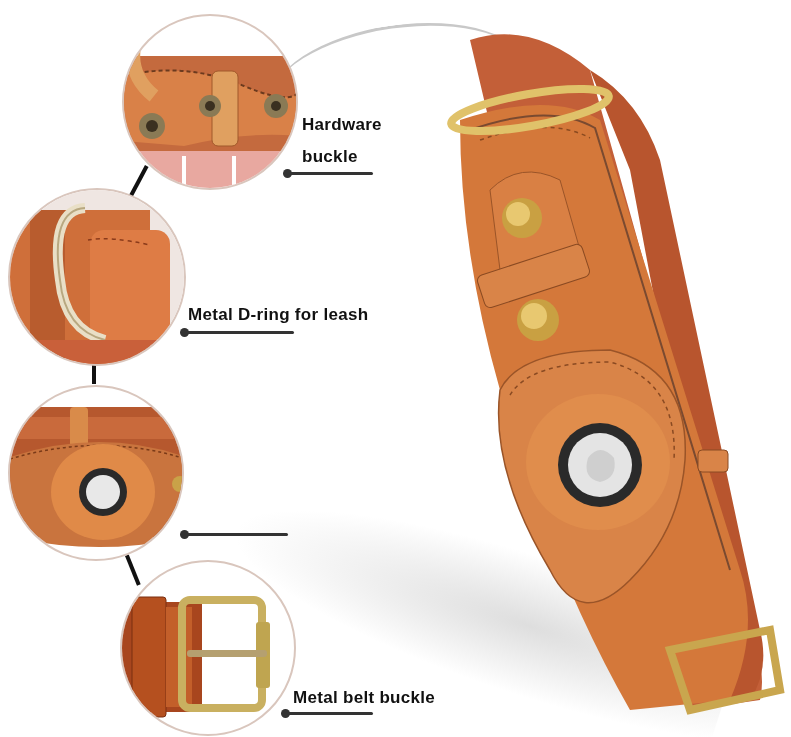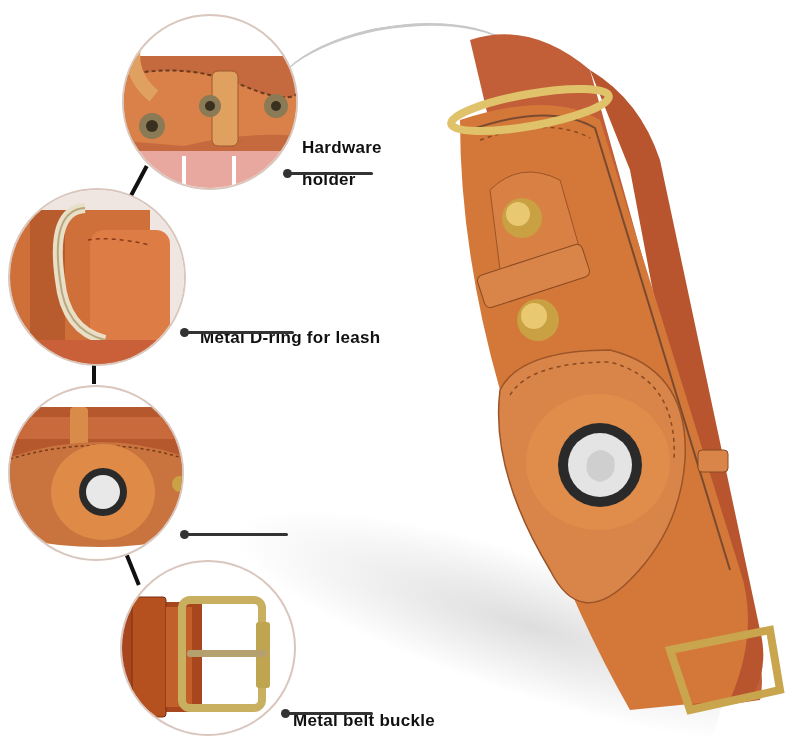--- a/index.html
+++ b/index.html
@@ -15,21 +15,21 @@
 
     
     .circle {
       position: absolute; border-radius: 50%; overflow: hidden;
       border: 2px solid #d9c6bd; background: #fff; box-sizing: border-box;
     }
 
     
     .label {
       position: absolute; color: #111; font-weight: bold; font-size: 17px;
-      letter-spacing: 0.3px; line-height: 1.9; margin-top: 23px;
+      letter-spacing: 0.3px; line-height: 1.9;
     }
     .pointer { position: absolute; height: 3px; background: #333; border-radius: 2px; }
     .pointer::before {
       content: ""; position: absolute; left: -4px; top: -3px; width: 9px; height: 9px;
       border-radius: 50%; background: #333;
     }
 
     
     .swoosh {
       position: absolute; border-radius: 50%; border-top: 3px solid #c8c8c8;
@@ -104,25 +104,25 @@
       <rect x="10" y="35" width="34" height="120" rx="3" fill="#b5501f" stroke="#7a2e10"></rect>
       <rect x="44" y="45" width="26" height="100" fill="#c35f2a"></rect>
       <rect x="60" y="38" width="80" height="108" rx="8" fill="none" stroke="#c9b060" stroke-width="8"></rect>
       <rect x="134" y="60" width="14" height="66" rx="3" fill="#bfa550"></rect>
       <rect x="65" y="88" width="80" height="7" rx="3" fill="#b5a070"></rect>
     </svg>
   </div>
 
   <div class="label" style="left:302px; top:109px; line-height:32px;">
     <div>Hardware</div>
-    <div>holder</div>
+    <div>buckle</div>
   </div>
   <div class="pointer" style="left:287px; top:172px; width:86px;"></div>
 
-  <div class="label" style="left:200px; top:299px;">Metal D-ring for leash</div>
+  <div class="label" style="left:188px; top:299px;">Metal D-ring for leash</div>
   <div class="pointer" style="left:184px; top:331px; width:110px;"></div>
 
   <div class="pointer" style="left:184px; top:533px; width:104px;"></div>
 
   <div class="label" style="left:293px; top:682px;text-align:center;">Metal belt buckle</div>
   <div class="pointer" style="left:285px; top:712px; width:88px;"></div>
 
   <svg style="position:absolute; left:430px; top:10px;" width="360" height="720" viewBox="0 0 360 720">
 
     <path d="M40 30 Q100 10 160 60 L300 560 Q340 650 330 690 L260 700 L80 200 Z" fill="#c35f38"></path>

